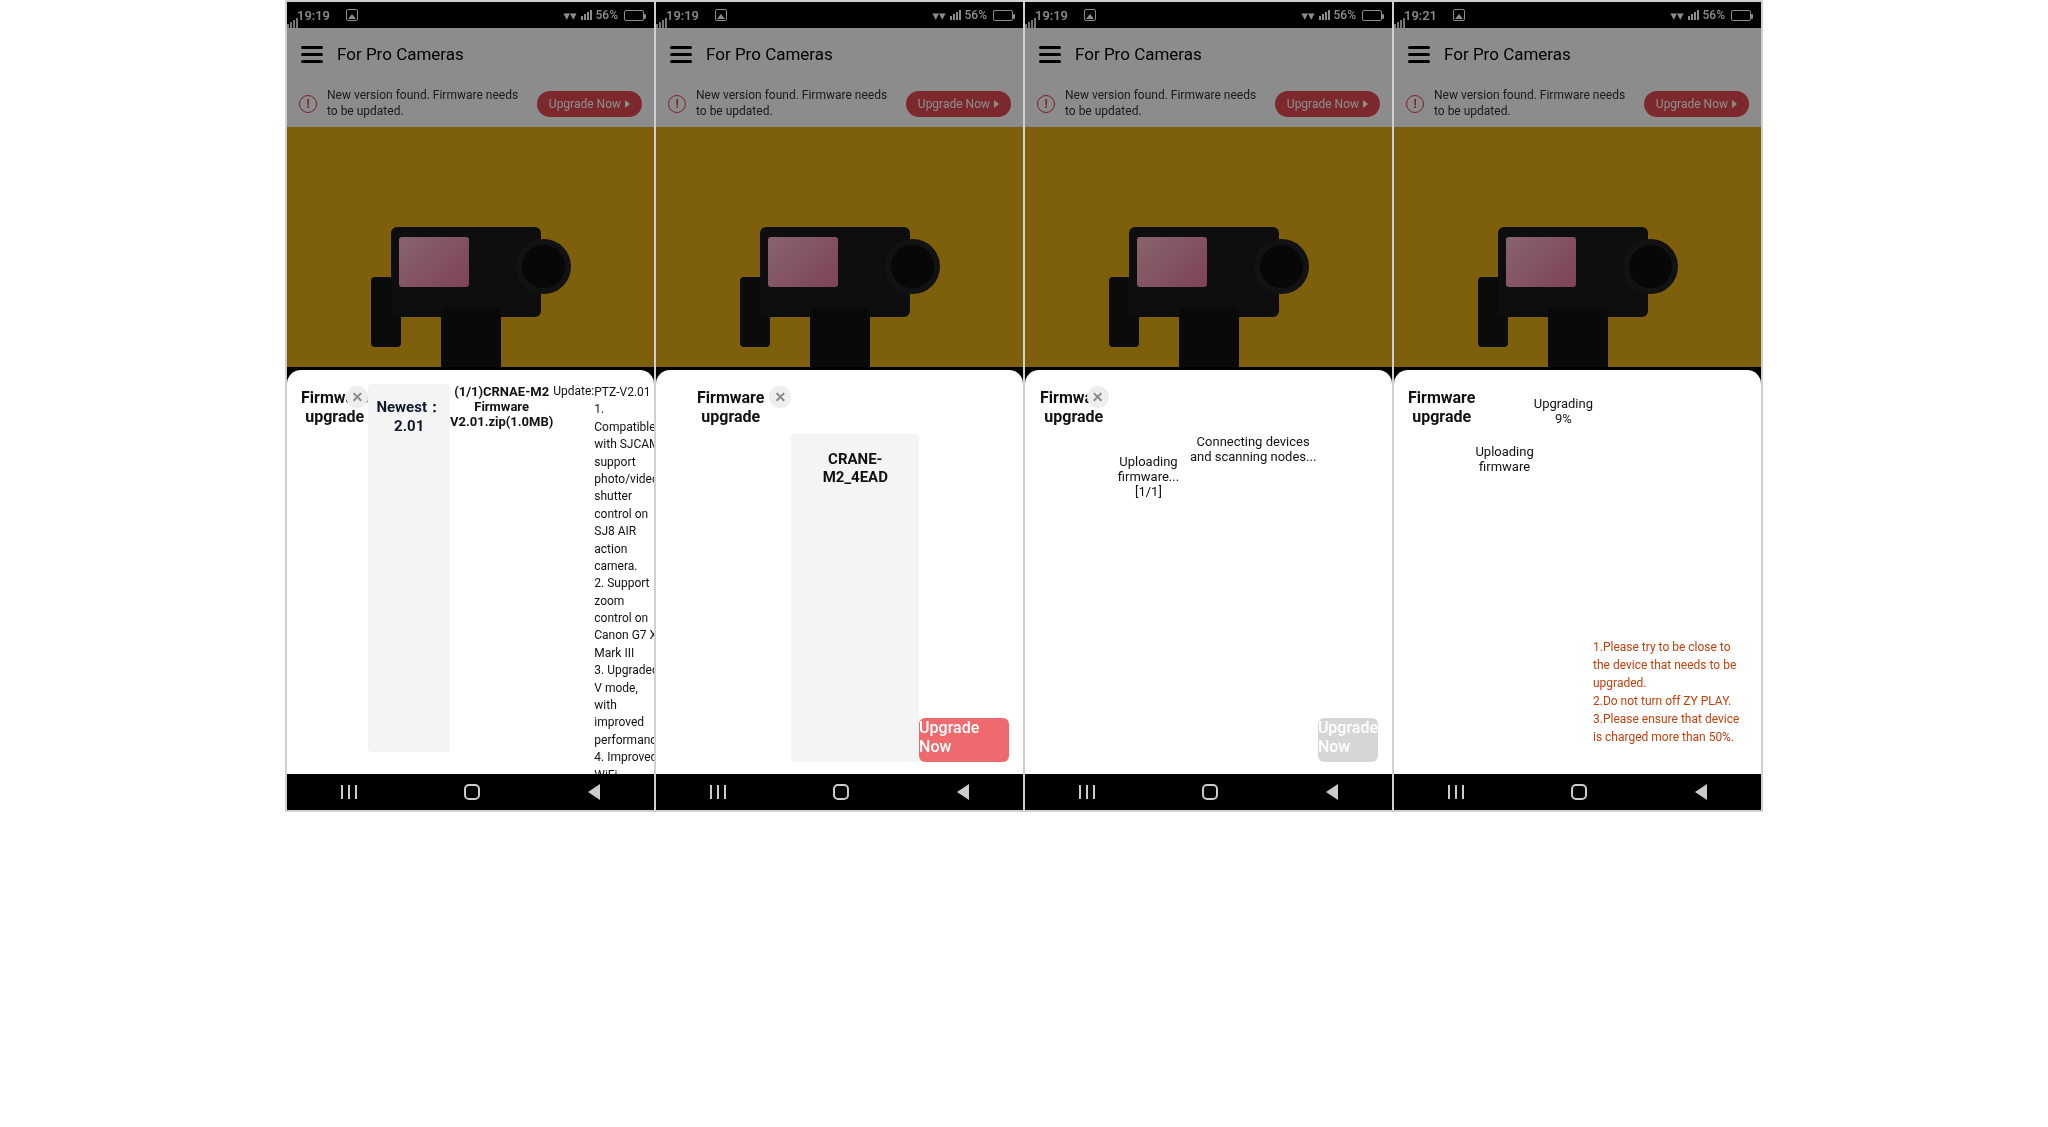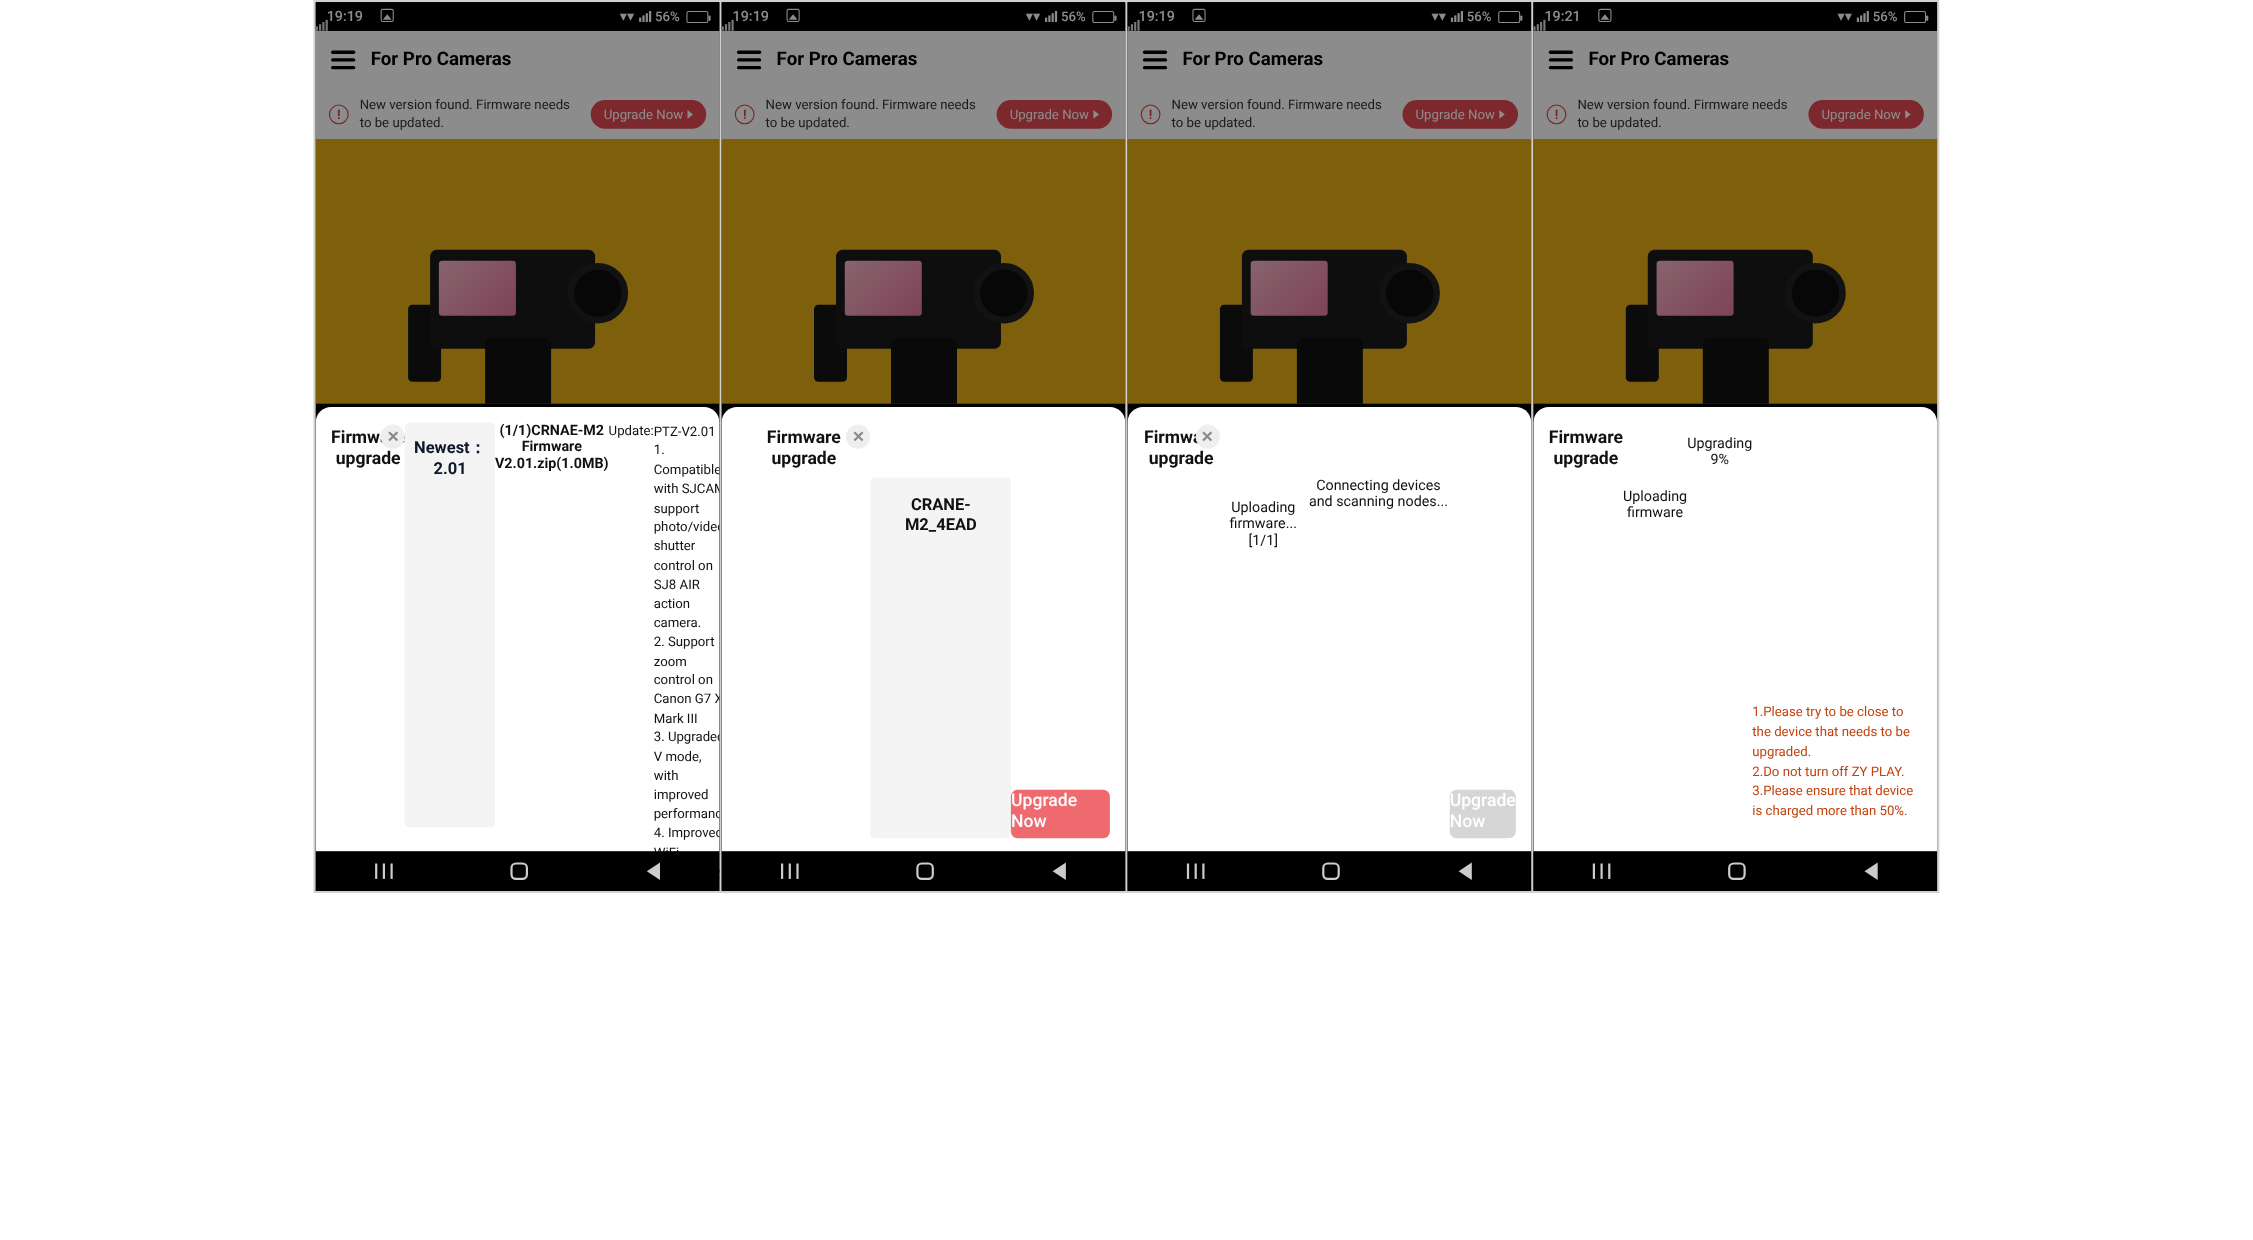--- a/index.html
+++ b/index.html
@@ -32,21 +32,21 @@
     color: #fff;
     display: flex;
     align-items: center;
     justify-content: space-between;
     padding: 0 10px;
     font-size: 13px;
     font-weight: 500;
     position: relative;
     z-index: 50;
   }
-  .statusbar .left { display:flex; align-items:flex-start; gap:16px; }
+  .statusbar .left { display:flex; align-items:center; gap:16px; }
   .statusbar .right { display:flex; align-items:center; gap:4px; font-size:12px;}
   .sig { display:inline-flex; align-items:end; gap:1px; }
   .sig i { width:2px; background:#fff; display:inline-block; }
   .sig i:nth-child(1){height:4px;}
   .sig i:nth-child(2){height:6px;}
   .sig i:nth-child(3){height:8px;}
   .sig i:nth-child(4){height:10px;}
   .sig.dim i { background:#777; }
   .batt {
     width: 20px; height: 11px; border:1px solid #fff; border-radius:2px; position:relative; margin-left:2px;
@@ -60,21 +60,21 @@
   .appbar {
     height: 52px;
     background: #fff;
     display:flex;
     align-items:center;
     padding: 0 14px;
     gap: 14px;
   }
   .hamb { width:22px; display:flex; flex-direction:column; gap:4px;}
   .hamb i{height:3px;background:#000;border-radius:2px;}
-  .apptitle { font-weight:700; font-size:17px; color:#000;text-align:center;}
+  .apptitle { font-weight:400; font-size:17px; color:#000;text-align:center;}
   
   .banner {
     background:#fff;
     display:flex;
     align-items:center;
     padding: 8px 12px;
     gap:10px;
     font-size:12px;
     color:#333;
   }

